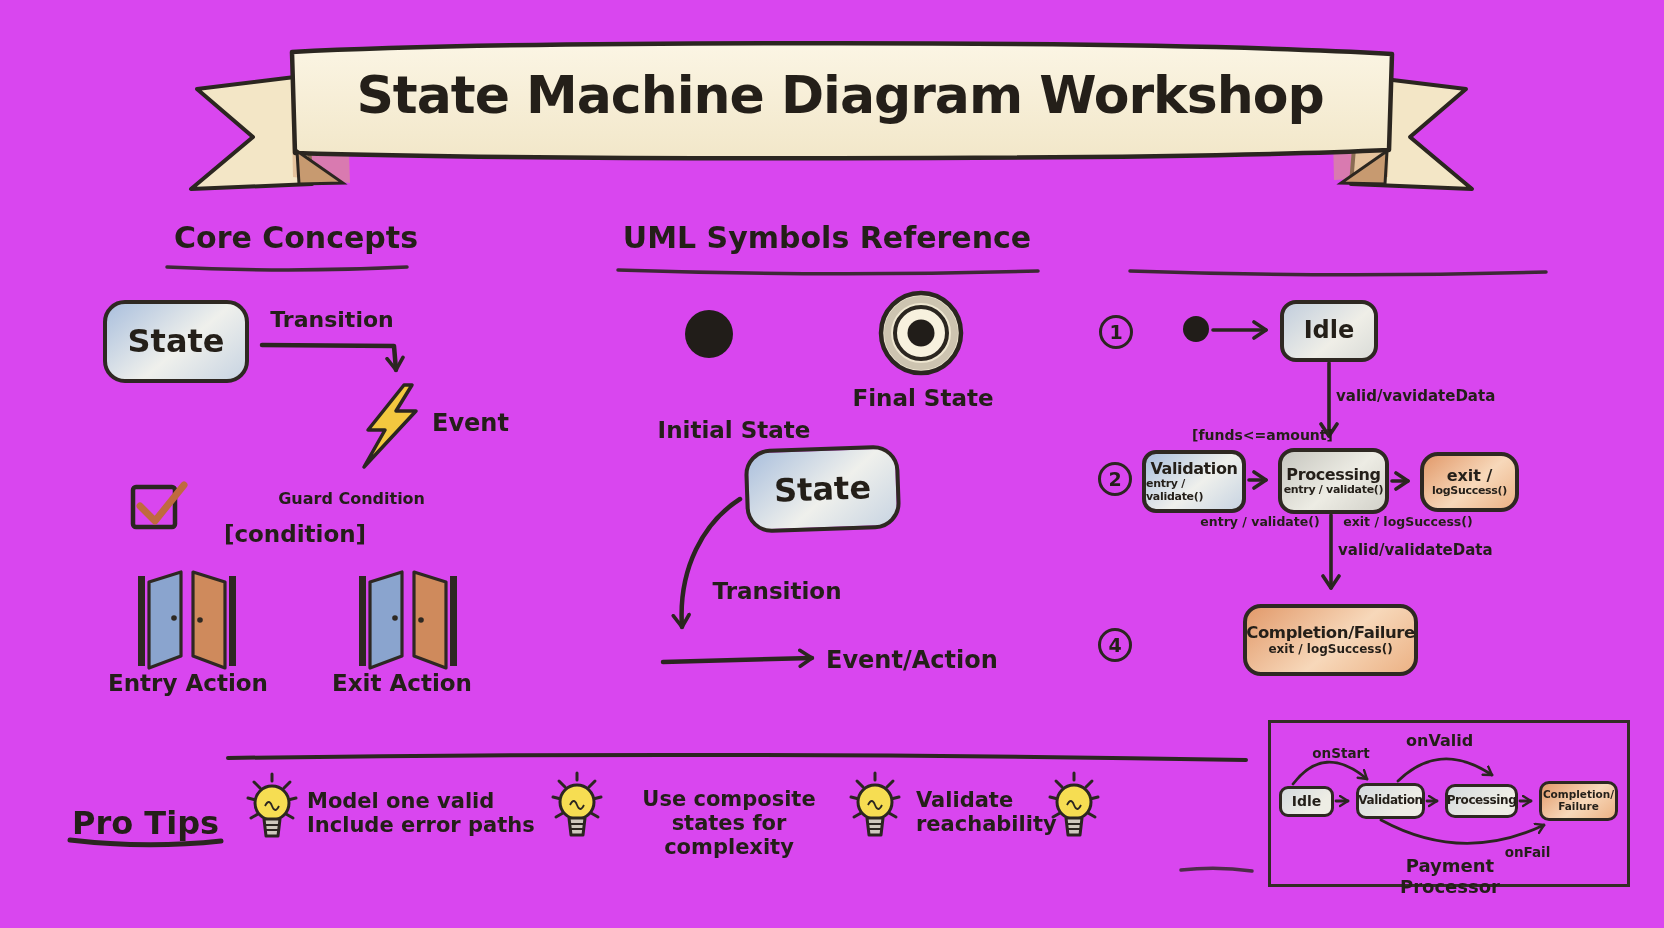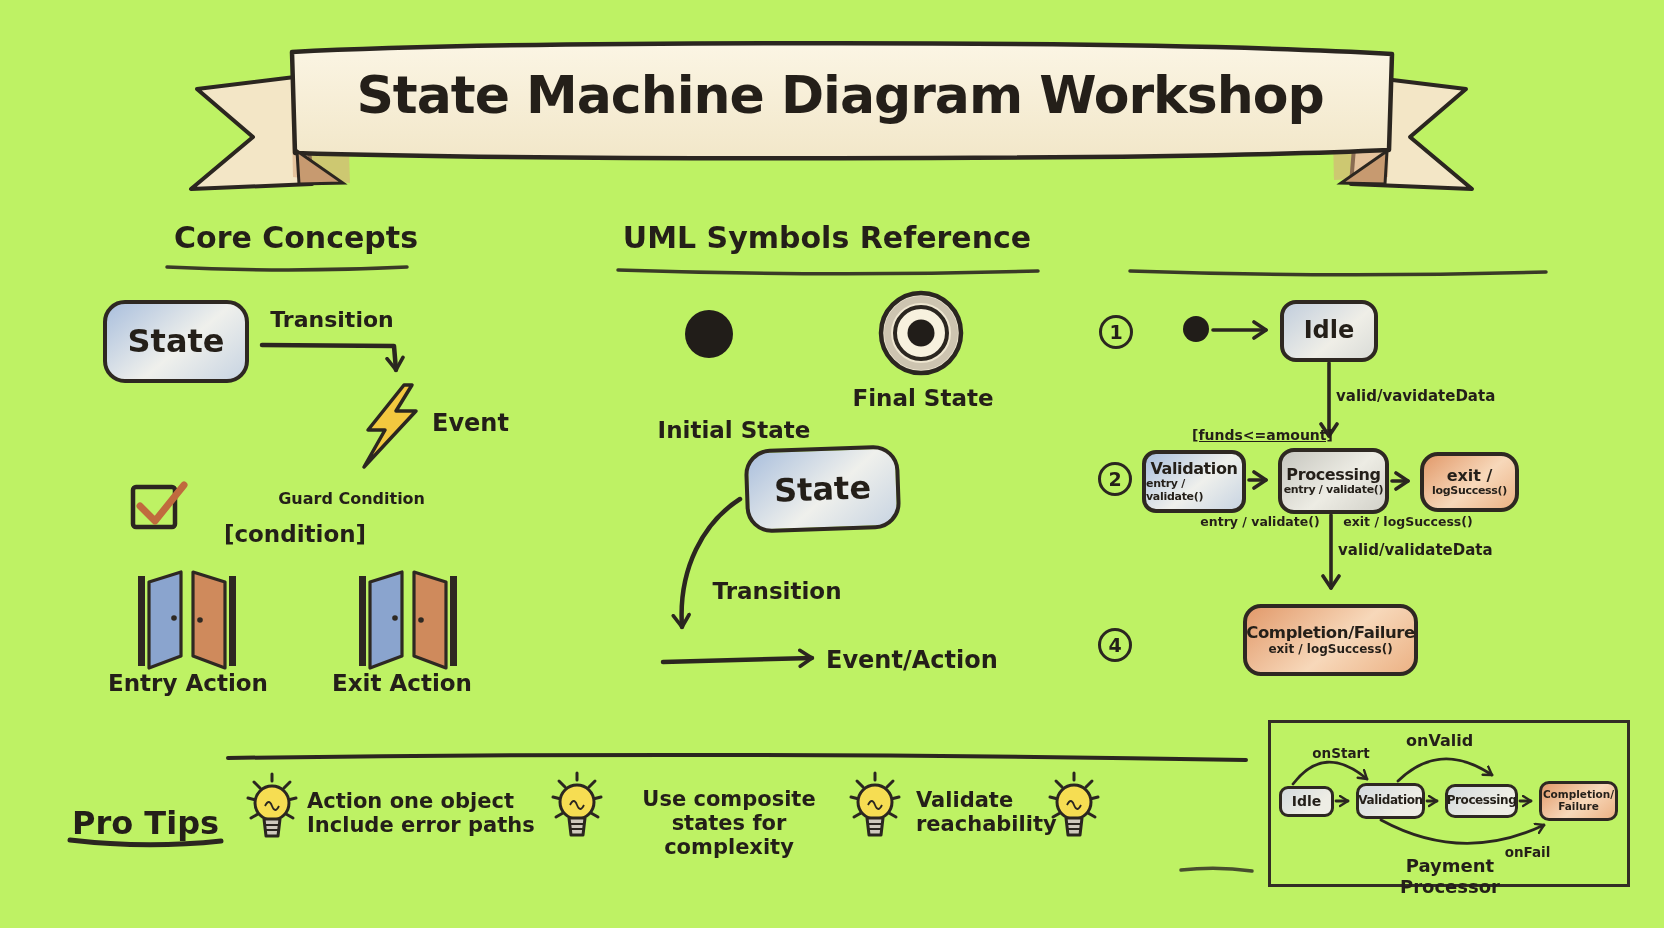--- a/index.html
+++ b/index.html
@@ -1,16 +1,16 @@
 <!DOCTYPE html>
 <html><head>
 <meta charset="utf-8">
 <style>
   html,body{margin:0;padding:0;background:#e9e2cf;}
-  #stage{position:relative;width:1664px;height:928px;background:#bef264;overflow:hidden;
+  #stage{position:relative;width:1664px;height:928px;background:#d946ef;overflow:hidden;
          font-family:"DejaVu Sans",sans-serif;color:#241f19;}
   #art{position:absolute;left:0;top:0;}
   .t{position:absolute;font-weight:700;line-height:1.14;}
   .ctr{text-align:center;}
   .box{position:absolute;border:4px solid #2e2822;display:flex;flex-direction:column;
        align-items:center;justify-content:center;font-weight:700;box-sizing:border-box;}
   .b-blue  {background:linear-gradient(140deg,#aabfdd 0%,#eff0ec 55%,#c8d4e2 100%);}
   .b-idle  {background:linear-gradient(140deg,#c2cedd 0%,#efeee7 60%,#dadcd8 100%);}
   .b-gray  {background:linear-gradient(140deg,#c6c6bf 0%,#edece4 55%,#d2d1c9 100%);}
   .b-orange{background:linear-gradient(140deg,#e29a6b 0%,#f7d8ba 55%,#ecb285 100%);}
@@ -198,21 +198,21 @@
   <div class="t ctr" style="left:702px;top:578px;width:150px;font-size:23px;">Transition</div>
   <div class="t" style="left:826px;top:647px;width:190px;font-size:24px;">Event/Action</div>
 
   <div class="circ" style="left:1099px;top:315px;">
     <span>1</span>
   </div>
   <div class="box b-idle" style="left:1280px;top:300px;width:98px;height:62px;border-radius:16px;">
     <span class="t" style="position:static;font-size:24px;">Idle</span>
   </div>
   <div class="t" style="left:1336px;top:388px;width:170px;font-size:15px;">valid/vavidateData</div>
-  <div class="t" style="left:1192px;top:428px;width:140px;font-size:14px;text-decoration:underline;">[funds&lt;=amount]</div>
+  <div class="t" style="left:1192px;top:428px;width:140px;font-size:14px;">[funds&lt;=amount]</div>
 
   <div class="circ" style="left:1098px;top:462px;">
     <span>2</span>
   </div>
   <div class="box b-blue" style="left:1142px;top:450px;width:104px;height:63px;border-radius:14px;">
     <span class="t" style="position:static;font-size:16px;letter-spacing:-0.4px;">Validation</span>
     <span class="t" style="position:static;font-size:11px;letter-spacing:-0.3px;">entry / validate()</span>
   </div>
   <div class="box b-gray" style="left:1278px;top:448px;width:111px;height:66px;border-radius:16px;">
     <span class="t" style="position:static;font-size:16px;letter-spacing:-0.4px;">Processing</span>
@@ -230,21 +230,21 @@
     <span>4</span>
   </div>
   <div class="box b-orange" style="left:1243px;top:604px;width:175px;height:72px;border-radius:18px;">
     <span class="t" style="position:static;font-size:16.5px;letter-spacing:-0.4px;">Completion/Failure</span>
     <span class="t" style="position:static;font-size:12px;">exit / logSuccess()</span>
   </div>
 
   <div class="t" style="left:72px;top:792px;width:200px;font-size:32px;margin-top:13px;">Pro Tips</div>
 
   <div class="t" style="left:307px;top:790px;width:230px;font-size:21px;">
-    <div>Action one object</div>
+    <div>Model one valid</div>
     <div>Include error paths</div>
   </div>
   <div class="t" style="left:604px;top:788px;width:250px;font-size:21px;text-align:center;">
     <div>Use composite</div>
     <div>states for complexity</div>
   </div>
   <div class="t" style="left:916px;top:789px;width:160px;font-size:21px;">
     <div>Validate</div>
     <div>reachability</div>
   </div>

